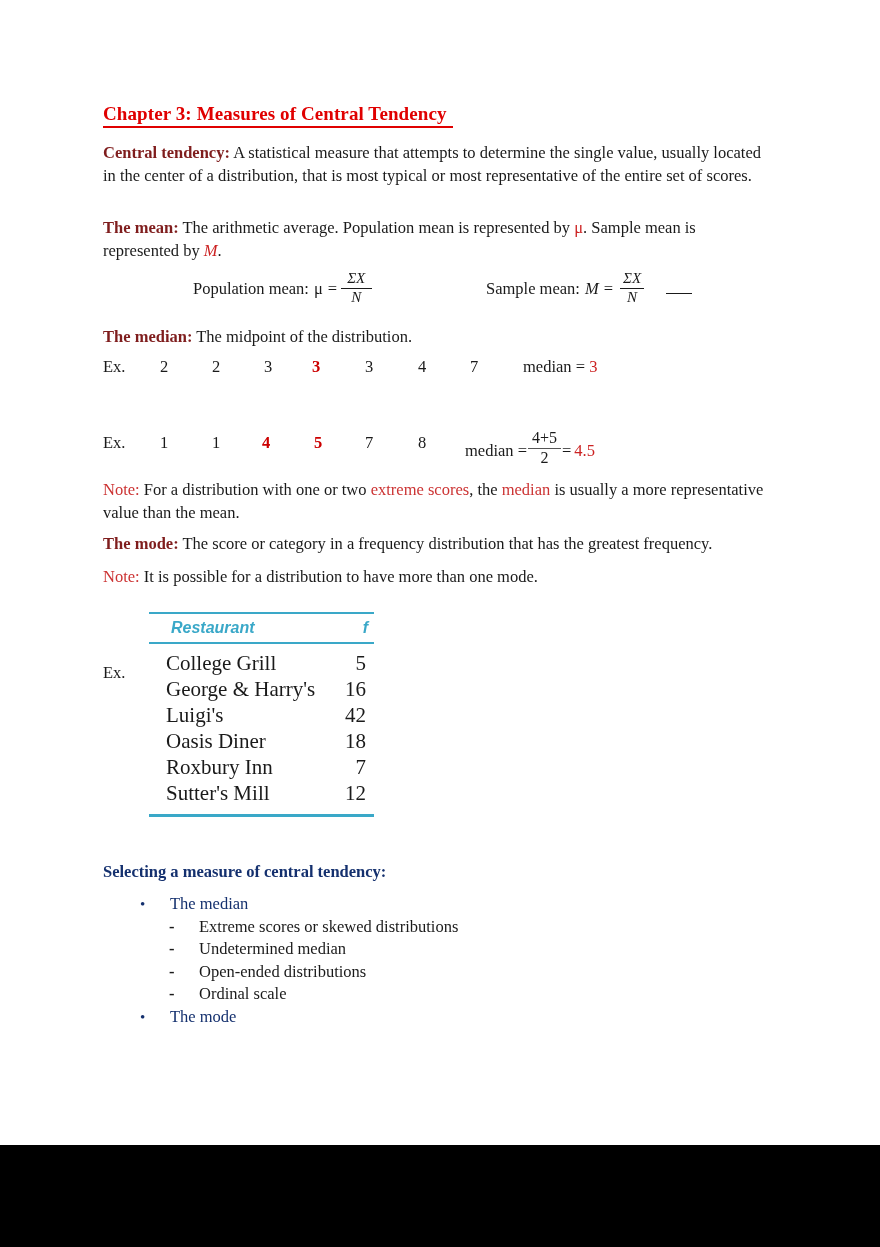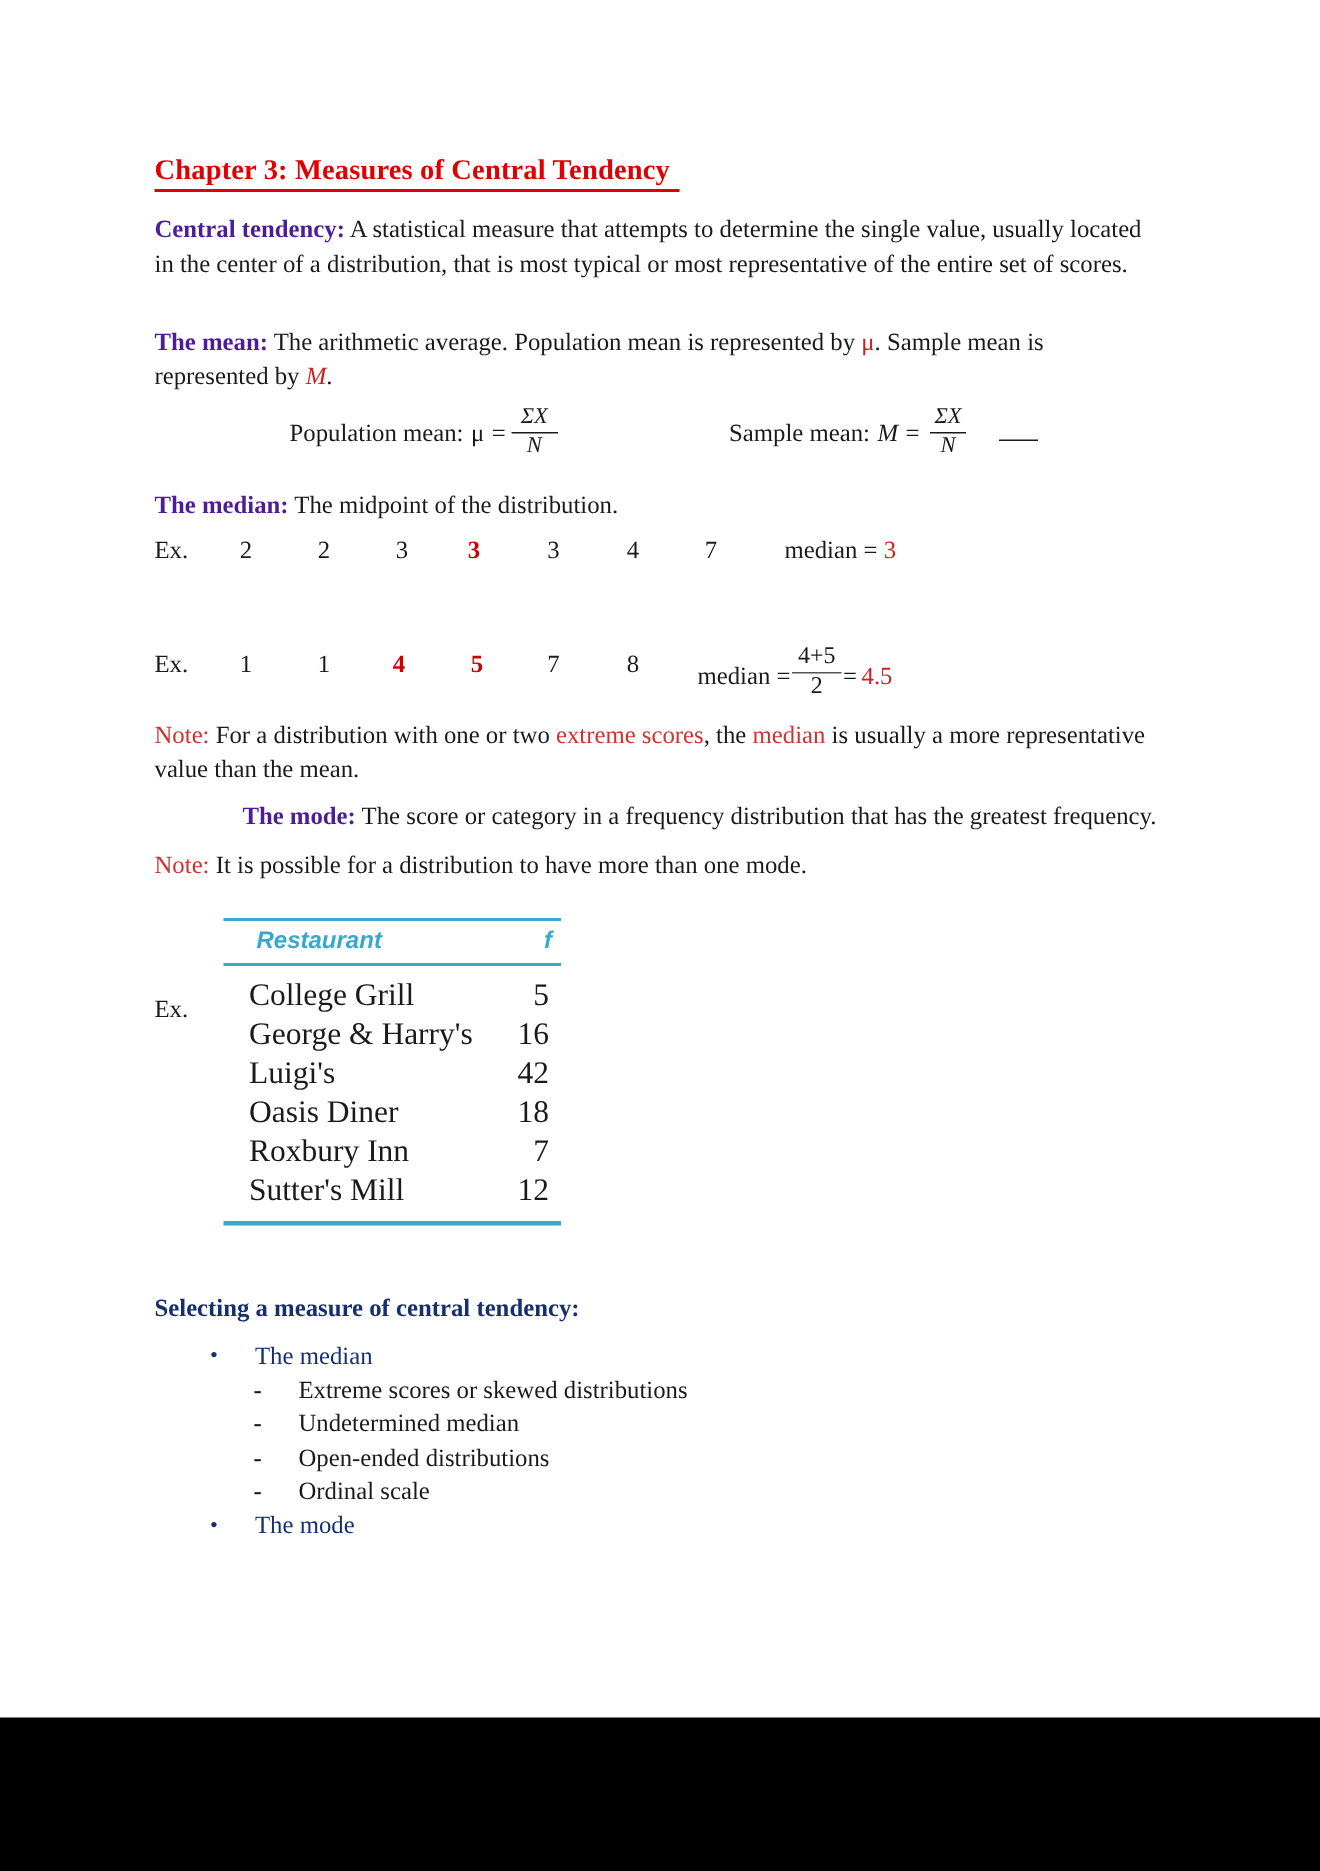--- a/index.html
+++ b/index.html
@@ -20,21 +20,21 @@
     position:absolute; left:103px; top:103px;
     font-size:19px; font-weight:bold; color:#e00000;
     letter-spacing:0.1px;
   }
   .title .u { border-bottom:2px solid #e00000; padding-bottom:2px; padding-right:6px; }
 
   .para {
     position:absolute; left:103px; width:668px;
     font-size:16.5px; line-height:23px; text-align:left;
   }
-  .lead { color:#4c1d95; font-weight:bold; }
+  .lead { color:#7f1d1d; font-weight:bold; }
   .red { color:#cc2222; }
   .redsoft { color:#cc3333; }
   .ital { font-style:italic; }
 
   
   .formula-row { position:absolute; left:103px; top:272px; width:680px; height:44px; }
   .frm { position:absolute; display:flex; align-items:center; font-size:16.5px; }
   .frm .lbl { margin-right:5px; }
   .frac { display:inline-flex; flex-direction:column; align-items:center; line-height:1.05; margin:0 2px; position:relative; top:-1px; }
   .frac .num { font-size:15px; font-style:italic; padding:0 3px; }
@@ -159,21 +159,21 @@
         <span>=</span>
         <span class="red" style="margin-left:3px;">4.5</span>
       </span>
     </span>
   </div>
 
   <div class="para" style="top:478px;">
     <span class="redsoft">Note:</span><span> For a distribution with one or two </span><span class="redsoft">extreme scores</span><span>, the </span><span class="redsoft">median</span><span> is usually a more representative value than the mean.</span>
   </div>
 
-  <div class="para" style="top:532px;text-align:right;">
+  <div class="para" style="top:532px;">
     <span class="lead">The mode:</span><span> The score or category in a frequency distribution that has the greatest frequency.</span>
   </div>
 
   <div class="para" style="top:565px;">
     <span class="redsoft">Note:</span><span> It is possible for a distribution to have more than one mode.</span>
   </div>
 
   <div class="ex-table-label">Ex.</div>
 
   <div class="freq-table">

